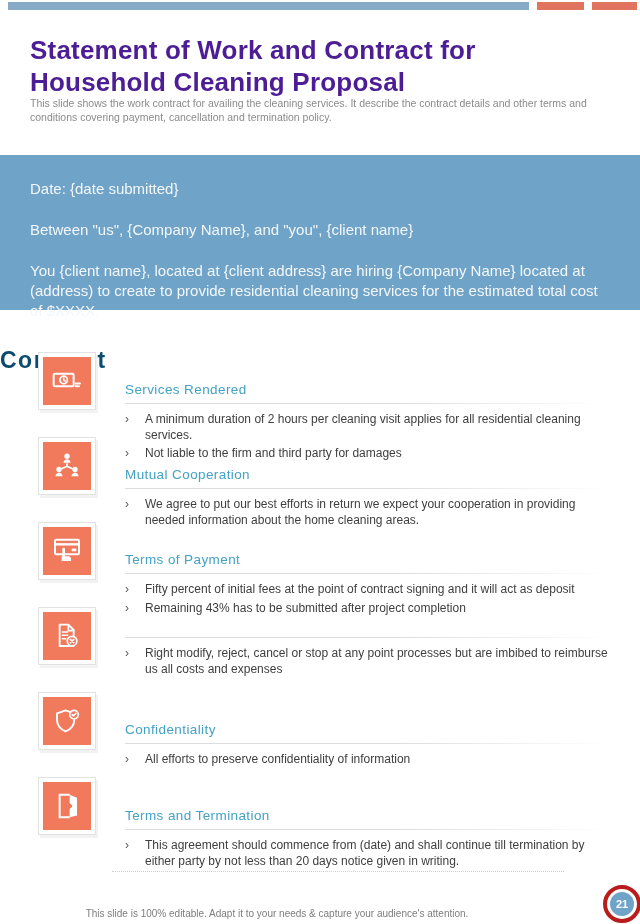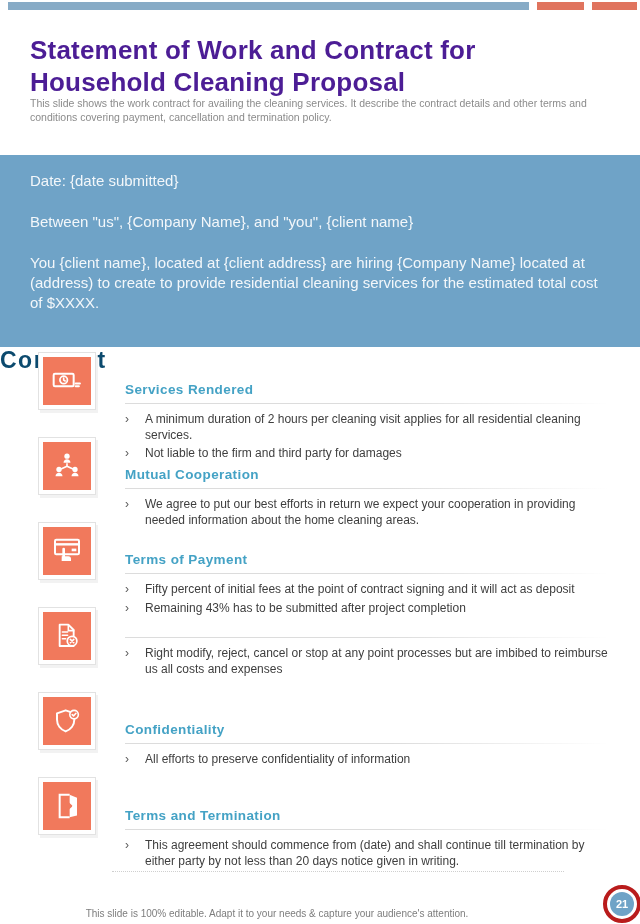--- a/index.html
+++ b/index.html
@@ -16,22 +16,22 @@
     position:absolute;left:30px;top:18px;width:530px;
     font-size:26px;font-weight:bold;color:#4c1d95;line-height:1.2;letter-spacing:.2px;
   }
   .subtitle{
     position:absolute;left:30px;top:85px;width:578px;
     font-size:10.5px;color:#8b8b8b;line-height:1.35;
   }
 
   
   .intro{
-    position:absolute;left:0;top:155px;width:640px;height:192px;background:#6fa3c7;
-    box-sizing:border-box;padding:16px 30px;color:#f3f7fa;font-size:15px;
+    position:absolute;left:0;top:155px;width:640px;height:155px;background:#6fa3c7;
+    box-sizing:border-box;padding:24px 30px;color:#f3f7fa;font-size:15px;
   }
   .intro p{margin:0 0 21px 0;line-height:20px;max-width:580px;}
   .intro p:last-child{margin-bottom:16px;}
 
   .contract-title{
     position:absolute;left:0;top:328px;width:612px;
     font-size:23px;font-weight:bold;color:#0c4a6e;letter-spacing:1.5px;
   }
 
   
@@ -40,21 +40,21 @@
     border:1px solid #e2e2e2;padding:4px;box-shadow:2px 3px 0 rgba(0,0,0,0.05);
   }
   .tile{width:48px;height:48px;background:#f1795c;display:flex;align-items:center;justify-content:center;}
   .tile svg{width:32px;height:32px;display:block;}
   .c1{top:352px}.c2{top:437px}.c3{top:522px}.c4{top:607px}.c5{top:692px}.c6{top:777px}
 
   
   .section{position:absolute;left:125px;width:484px;}
   .s1{top:382px}.s2{top:467px}.s3{top:552px}.s4{top:637px}.s5{top:722px}.s6{top:808px}
   .section h3{
-    margin:0;font-size:13.5px;font-weight:bold;color:#44a2c5;letter-spacing:.4px;padding-bottom:6px;
+    margin:0;font-size:13.5px;font-weight:normal;color:#44a2c5;letter-spacing:.4px;padding-bottom:6px;
   }
   .rule{height:1px;background:linear-gradient(to right,#dcdcdc 55%,rgba(220,220,220,0));margin-bottom:8px;}
   .section ul{list-style:none;margin:0;padding:0;}
   .section li{display:flex;font-size:12px;color:#3e3e3e;line-height:15.5px;margin-bottom:3px;}
   .marker{flex:none;width:20px;color:#5a5a5a;}
   .btext{flex:1;}
 
   .footer-divider{position:absolute;left:112px;top:871px;width:452px;border-top:1px dotted #cfcfcf;}
   .footer-note{
     position:absolute;left:0;top:898px;width:554px;text-align:center;

